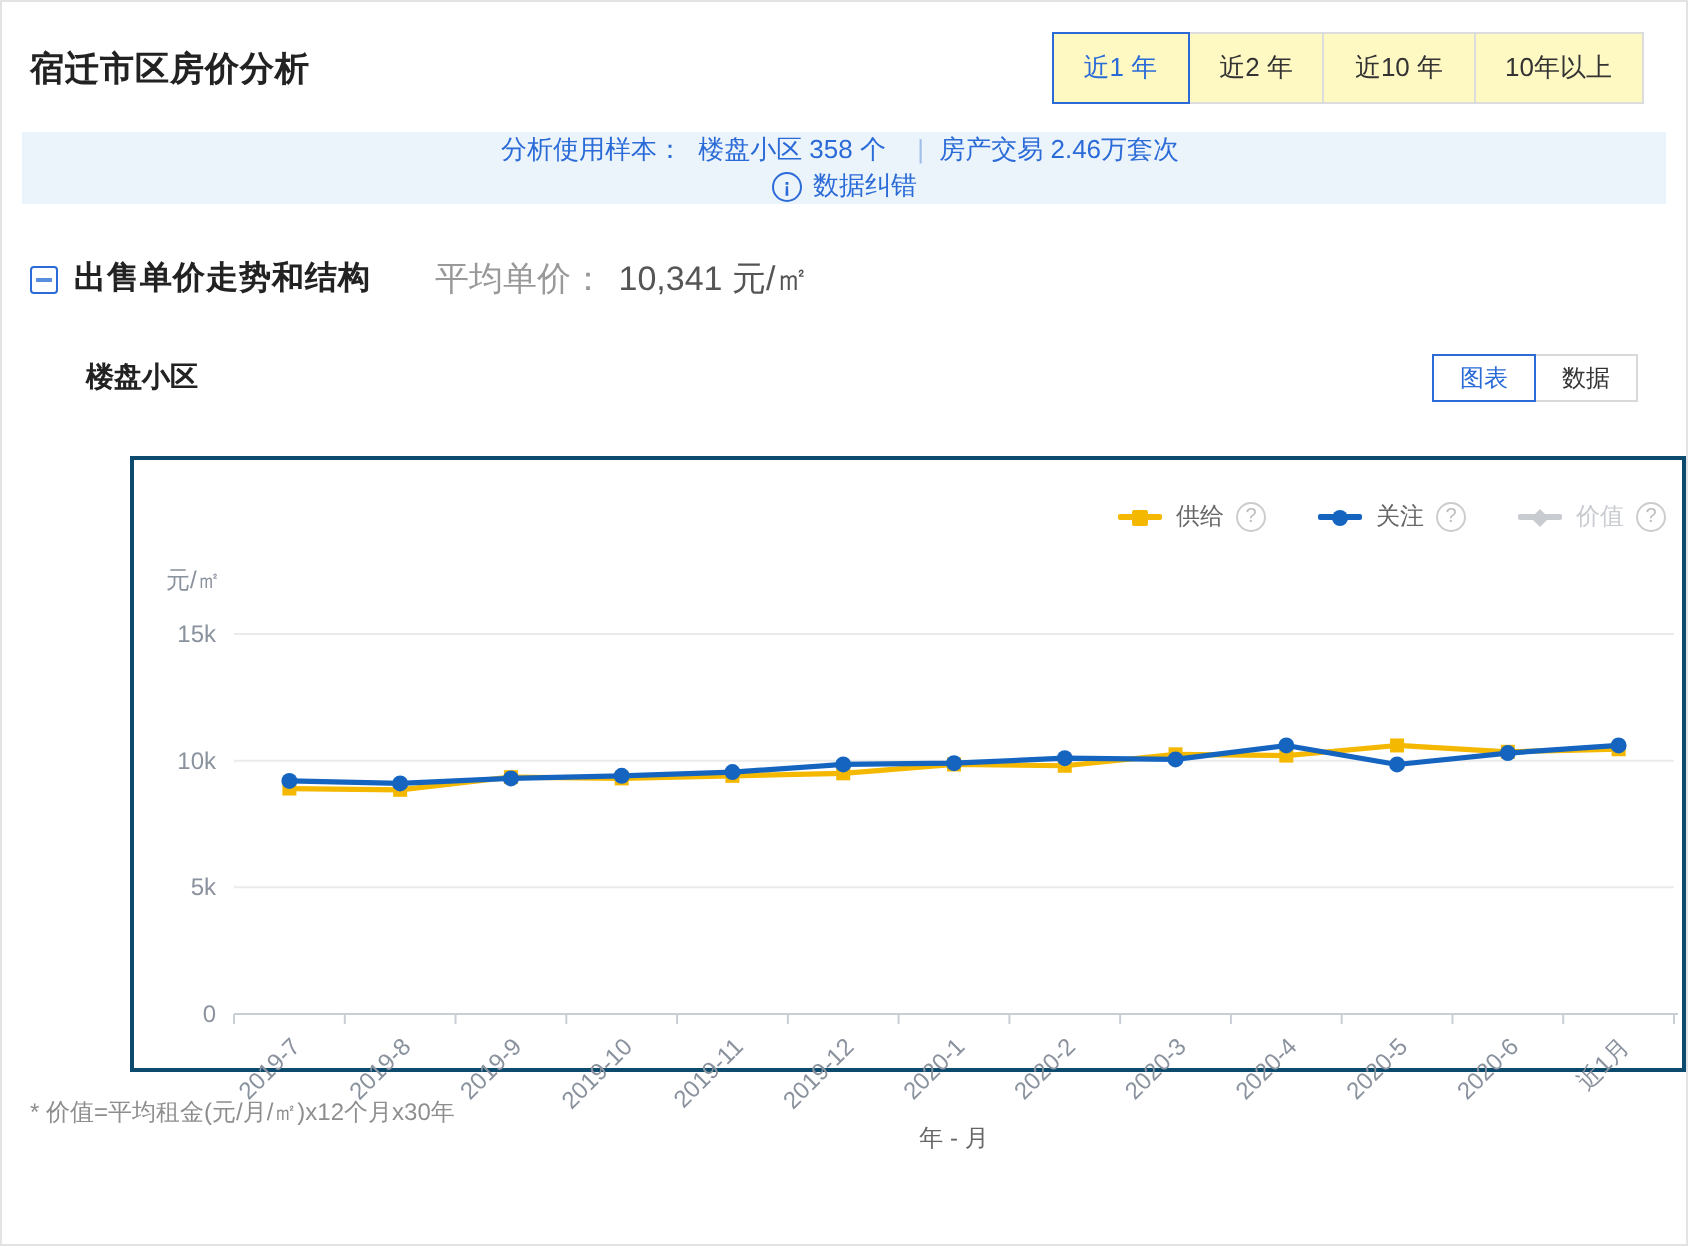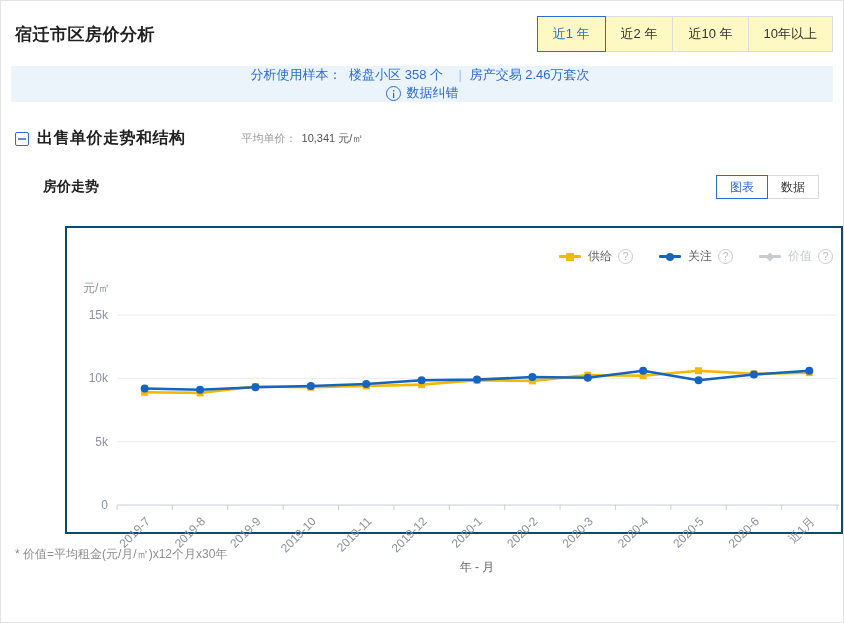--- a/index.html
+++ b/index.html
@@ -1,20 +1,20 @@
 <!DOCTYPE html>
 <html><head>
 <meta charset="utf-8">
 <style>
   * { margin:0; padding:0; box-sizing:border-box; }
   body { background:#f5f5f5; font-family:"Liberation Sans","DejaVu Sans",sans-serif; }
   .page { width:844px; height:623px; background:#fff; border:1px solid #e3e3e3; position:relative; overflow:hidden; }
 
   
-  .header { display:flex; justify-content:space-between; align-items:center; padding:15px 10px 0 14px; }
+  .header { display:flex; justify-content:space-between; align-items:center; padding:15px 21px 0 14px; }
   .page-title { font-size:17px; font-weight:bold; color:#222; letter-spacing:0.5px; }
   .tabs { display:flex; }
   .tabs button { height:36px; padding:0 15px; font-size:13px; color:#333; background:#fef9c3;
     border:1px solid #dcdcdc; margin-left:-1px; cursor:pointer; font-family:inherit; }
   .tabs button.active { border-color:#2b6bd8; color:#2b6bd8; position:relative; z-index:1; }
 
   
   .info-bar { margin:14px 10px 0 10px; height:36px; background:#ecf4fb; display:flex;
     align-items:center; justify-content:space-between; padding:0 18px; font-size:13px; color:#2b6bd8;flex-direction:column; }
   .info-left span { margin-right:4px; }
@@ -23,21 +23,21 @@
   .info-icon { width:15px; height:15px; border:1px solid #2b6bd8; border-radius:50%;
     display:inline-flex; align-items:center; justify-content:center; font-size:10px; font-weight:bold;
     margin-right:6px; transform:rotate(180deg); }
 
   
   .section-header { display:flex; align-items:center; padding:26px 14px 0 14px; }
   .collapse-icon { width:14px; height:14px; border:1px solid #2b6bd8; border-radius:2px;
     position:relative; cursor:pointer; flex:0 0 auto; }
   .collapse-icon::after { content:""; position:absolute; left:2px; right:2px; top:5px; height:2px; background:#5a8fe0; }
   .section-title { font-size:16px; font-weight:bold; color:#222; margin-left:8px; letter-spacing:0.5px; }
-  .avg-wrap { margin-left:56px; font-size:11px; }
+  .avg-wrap { margin-left:32px; font-size:17px; }
   .avg-label { color:#999; }
   .avg-value { color:#555; margin-left:2px; }
 
   
   .chart-title-row { display:flex; justify-content:space-between; align-items:center; margin:26px 24px 0 42px; }
   .chart-title { font-size:14px; font-weight:bold; color:#222; }
   .view-toggle { display:flex; }
   .view-toggle button { height:24px; padding:0 13px; font-size:12px; color:#333; background:#fff;
     border:1px solid #d9d9d9; margin-left:-1px; cursor:pointer; font-family:inherit; }
   .view-toggle button.active { border-color:#2b6bd8; color:#2b6bd8; position:relative; z-index:1; }
@@ -88,21 +88,21 @@
   <div class="section-header">
     <span class="collapse-icon"></span>
     <span class="section-title">出售单价走势和结构</span>
     <span class="avg-wrap">
       <span class="avg-label">平均单价：</span>
       <span class="avg-value">10,341 元/㎡</span>
     </span>
   </div>
 
   <div class="chart-title-row">
-    <div class="chart-title">房价走势</div>
+    <div class="chart-title">楼盘小区</div>
     <div class="view-toggle">
       <button class="active">图表</button>
       <button>数据</button>
     </div>
   </div>
 
   <div class="chart-card">
     <div class="legend">
       <div class="legend-item">
         <span class="marker-line" style="background: rgb(245, 184, 0);">

